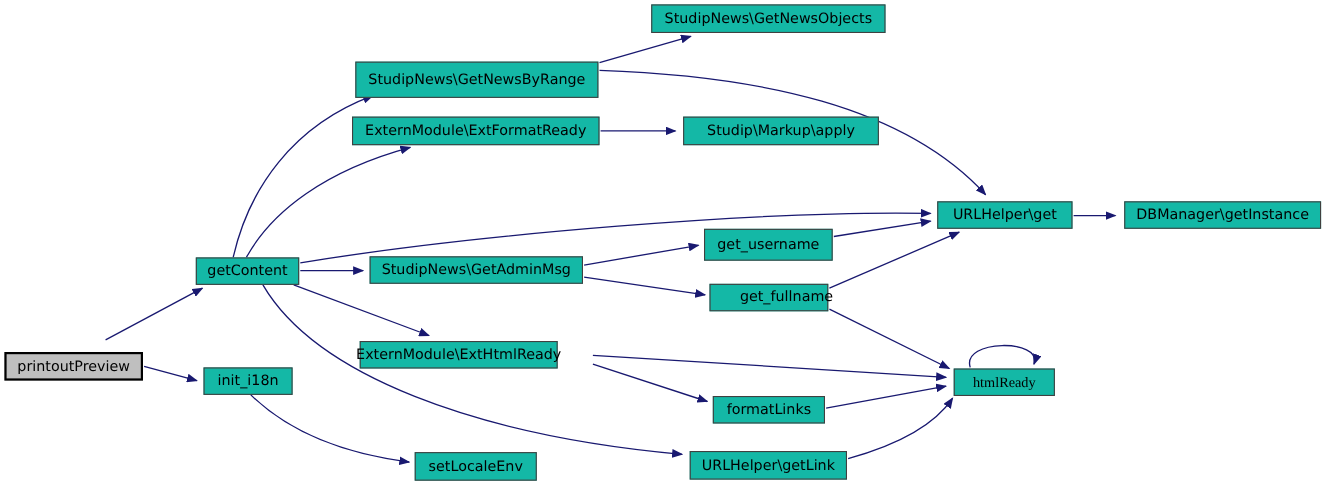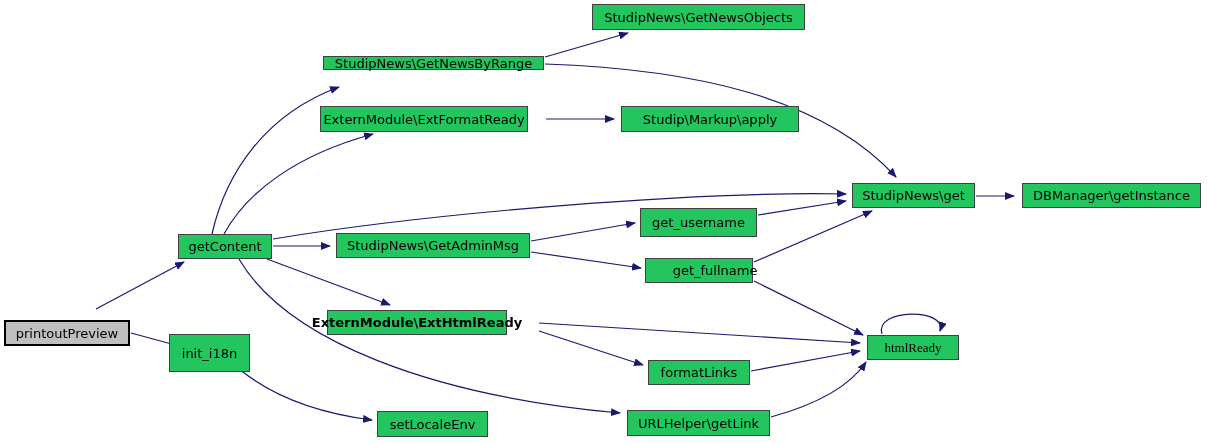--- a/index.html
+++ b/index.html
@@ -17,21 +17,21 @@
   }
   #edges {
     position: absolute;
     left: 0; top: 0;
     width: 1207px;
     height: 443px;
   }
   .node {
     position: absolute;
     box-sizing: border-box;
-    background: #22c55e;
+    background: #14b8a6;
     border: 1px solid #404040;
     display: flex;
     align-items: center;
     justify-content: center;
     font-size: 13px;
     color: #000000;
     white-space: nowrap;
     cursor: pointer;
   }
   .node.root {
@@ -83,62 +83,62 @@
   </svg>
 
   <div class="node root" style="left:4px; top:310px; width:126px; height:26px;">
     <span>printoutPreview</span>
   </div>
 
   <div class="node" style="left:178px; top:234px; width:94px; height:25px;">
     <span>getContent</span>
   </div>
 
-  <div class="node" style="left:169px; top:334px; width:81px; height:38px;">
+  <div class="node" style="left:185px; top:334px; width:81px; height:25px;">
     <span>init_i18n</span>
   </div>
 
   <div class="node" style="left:377px; top:411px; width:111px; height:26px;text-align:center;">
     <span>setLocaleEnv</span>
   </div>
 
-  <div class="node" style="left:323px; top:56px; width:221px; height:14px;">
+  <div class="node" style="left:323px; top:56px; width:221px; height:33px;">
     <span>StudipNews\GetNewsByRange</span>
   </div>
 
   <div class="node" style="left:592px; top:4px; width:213px; height:26px;">
     <span>StudipNews\GetNewsObjects</span>
   </div>
 
-  <div class="node" style="left:320px; top:106px; width:208px; height:26px;">
+  <div class="node" style="left:320px; top:106px; width:225px; height:26px;">
     <span>ExternModule\ExtFormatReady</span>
   </div>
 
   <div class="node" style="left:621px; top:106px; width:178px; height:26px;justify-content:center;">
     <span>Studip\Markup\apply</span>
   </div>
 
   <div class="node" style="left:336px; top:233px; width:194px; height:25px;">
     <span>StudipNews\GetAdminMsg</span>
   </div>
 
-  <div class="node" style="left:327px; top:310px; width:180px; height:25px;font-weight:bold;">
+  <div class="node" style="left:327px; top:310px; width:180px; height:25px;">
     <span>ExternModule\ExtHtmlReady</span>
   </div>
 
   <div class="node" style="left:640px; top:208px; width:117px; height:29px;">
     <span>get_username</span>
   </div>
 
   <div class="node" style="left:645px; top:258px; width:108px; height:25px;padding-left:32px;">
     <span>get_fullname</span>
   </div>
 
   <div class="node" style="left:852px; top:183px; width:123px; height:25px;">
-    <span>StudipNews\get</span>
+    <span>URLHelper\get</span>
   </div>
 
   <div class="node" style="left:1022px; top:183px; width:179px; height:25px;">
     <span>DBManager\getInstance</span>
   </div>
 
   <div class="node" style="left:867px; top:335px; width:92px; height:25px;font-family:Liberation Serif, serif;">
     <span>htmlReady</span>
   </div>
 

